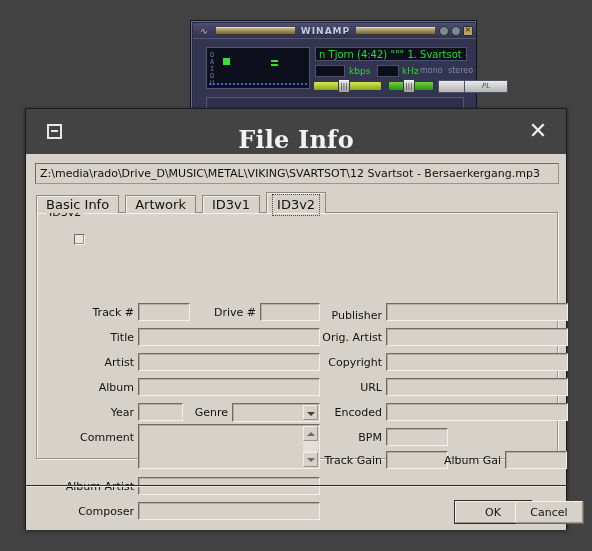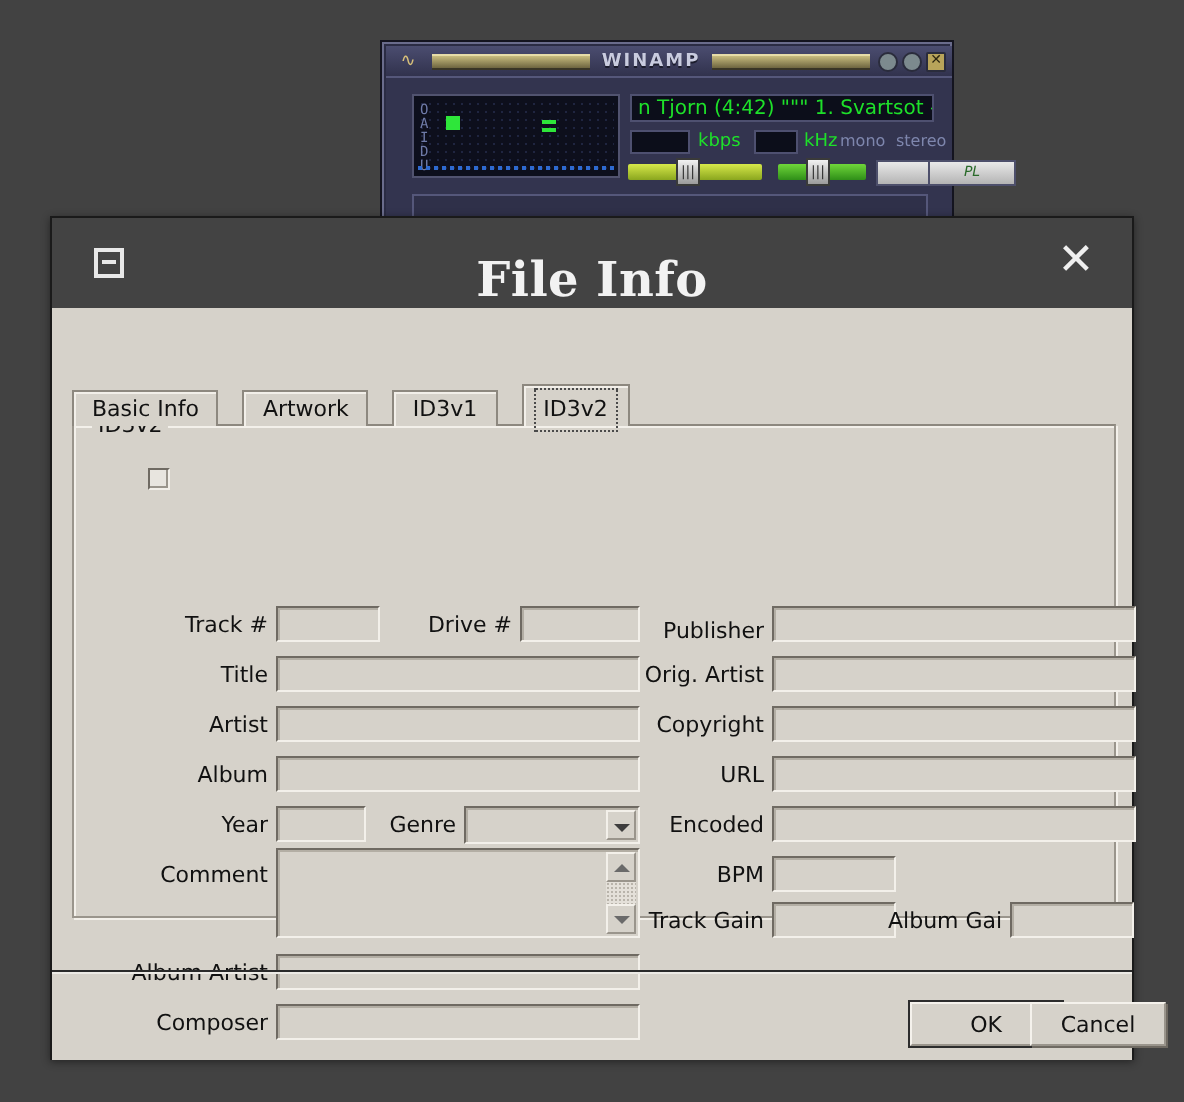--- a/index.html
+++ b/index.html
@@ -93,22 +93,22 @@
   .dlg-body{position:relative;height:376px;background:#d6d2ca;}
 
   .pathfield{position:absolute;left:9px;top:9px;width:524px;height:21px;
     background:#d6d2ca;border:1px solid #9a958c;border-top-color:#6f6a62;
     border-left-color:#6f6a62;box-sizing:border-box;font-size:11px;
     line-height:19px;padding-left:4px;white-space:nowrap;overflow:hidden;color:#101010;}
 
   .tabs{position:absolute;left:10px;top:38px;display:flex;align-items:flex-end;
     height:21px;z-index:3;}
   .tab{height:18px;padding:0 9px;background:#d6d2ca;border:1px solid #8d887f;
-    border-bottom:none;box-shadow:inset 1px 1px 0 #f2efe9;font-size:11px;
-    line-height:17px;color:#111;margin-right:12px;box-sizing:border-box;cursor:pointer;}
+    border-bottom:none;box-shadow:inset 1px 1px 0 #f2efe9;font-size:13px;
+    line-height:17px;color:#111;margin-right:6px;box-sizing:border-box;cursor:pointer;}
   .tab.sel{height:21px;line-height:20px;background:#d6d2ca;border-color:#8d887f;
     position:relative;top:0;}
   .tab.sel .inner{display:block;border:1px dotted #4a4a4a;padding:0 4px;margin:1px -4px 0;}
 
   .group{position:absolute;left:10px;top:58px;width:522px;height:247px;
     border:1px solid #9a958c;border-top-color:#8d887f;box-sizing:border-box;
     box-shadow:inset 1px 1px 0 #f3f0ea, 1px 1px 0 #f3f0ea;background:transparent;}
   .group-legend{position:absolute;left:20px;top:52px;background:#d6d2ca;
     padding:0 3px;font-size:11px;color:#111;z-index:2;}
 
@@ -210,20 +210,21 @@
     <div class="dlg-title">
       <div class="dlg-min">
           <i></i>
         </div>
       <h1>File Info</h1>
       <div class="dlg-close">✕</div>
     </div>
 
     <div class="dlg-body">
 
+      <div class="pathfield">Z:\media\rado\Drive_D\MUSIC\METAL\VIKING\SVARTSOT\12 Svartsot - Bersaerkergang.mp3</div>
 
       <div class="tabs">
         <div class="tab"><span>Basic Info</span></div>
         <div class="tab"><span>Artwork</span></div>
         <div class="tab"><span>ID3v1</span></div>
         <div class="tab sel">
             <span class="inner">ID3v2</span>
           </div>
       </div>
 

